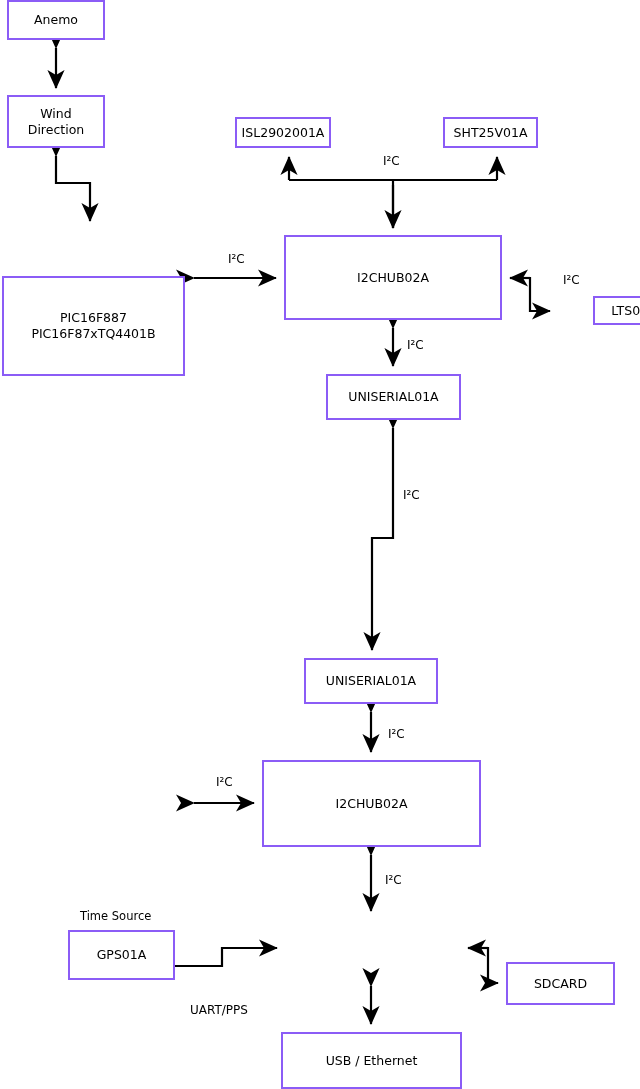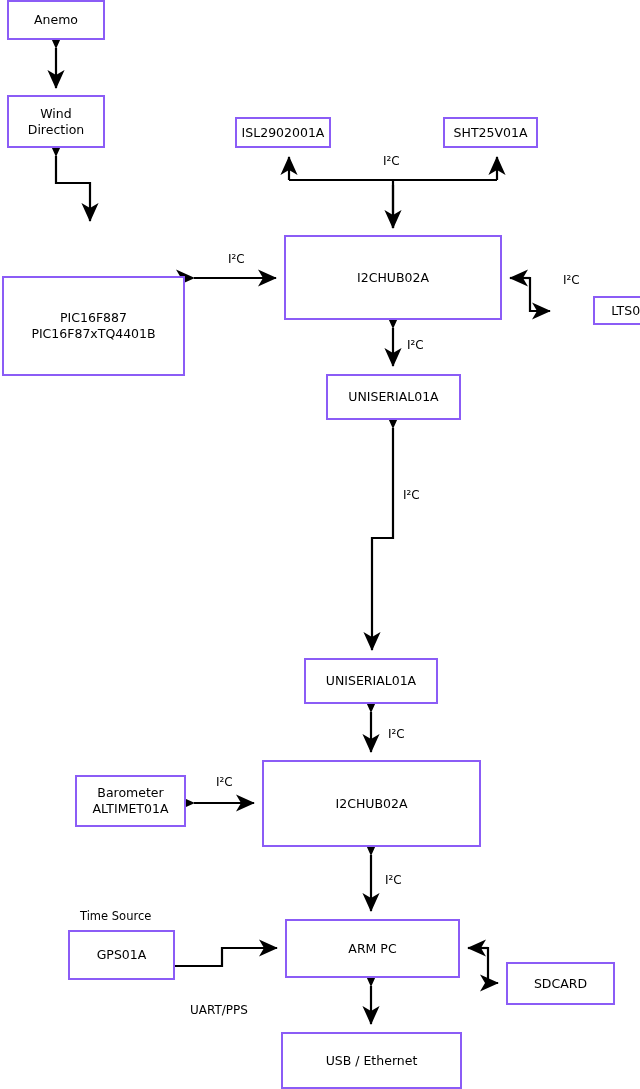--- a/index.html
+++ b/index.html
@@ -167,28 +167,21 @@
   </div>
 
   <div class="node" style="left:304px;top:658px;width:134px;height:46px;">
     <span class="node-label">UNISERIAL01A</span>
   </div>
 
   <div class="node" style="left:262px;top:760px;width:219px;height:87px;">
     <span class="node-label">I2CHUB02A</span>
   </div>
 
-  <div class="node" style="left:75px;top:775px;width:111px;height:52px;">
-    <span class="node-label">Barometer
-ALTIMET01A</span>
-  </div>
-
-  <div class="node" style="left:285px;top:919px;width:175px;height:59px;">
-    <span class="node-label">ARM PC</span>
-  </div>
+
 
   <div class="node" style="left:68px;top:930px;width:107px;height:50px;text-align:right;">
     <span class="node-label">GPS01A</span>
   </div>
 
   <div class="node" style="left:506px;top:962px;width:109px;height:43px;">
     <span class="node-label">SDCARD</span>
   </div>
 
   <div class="node" style="left:281px;top:1032px;width:181px;height:57px;">

